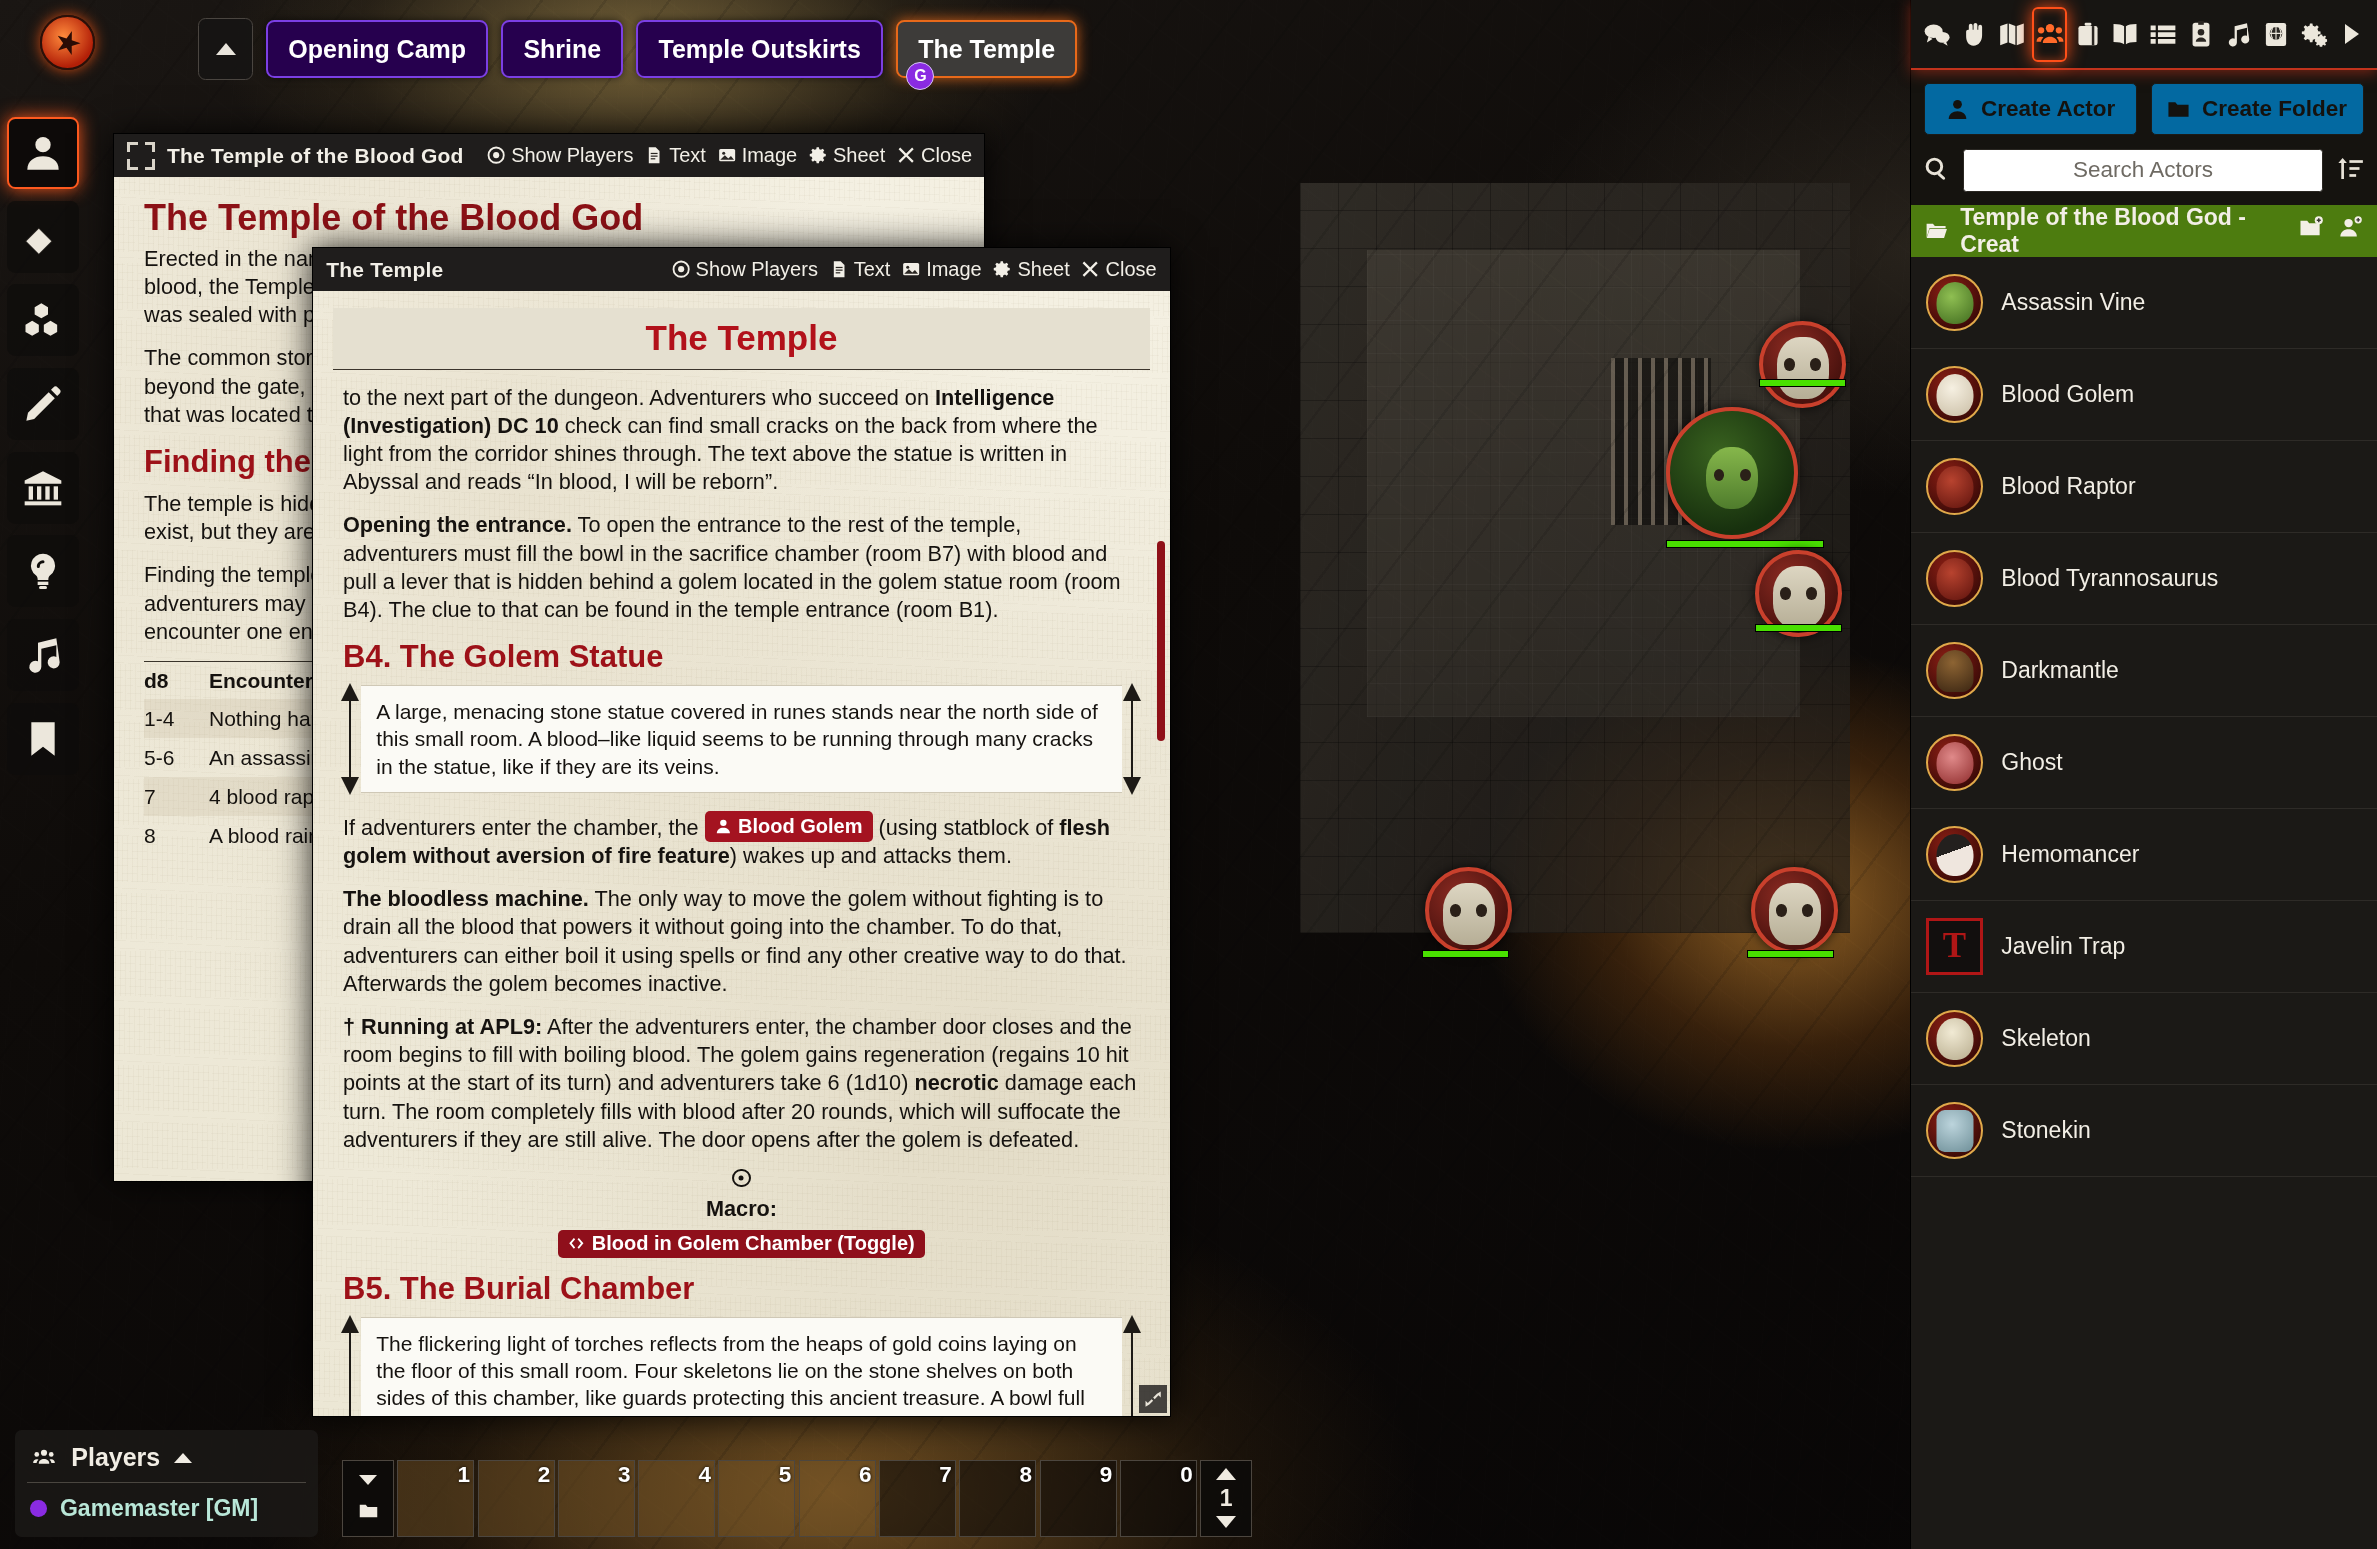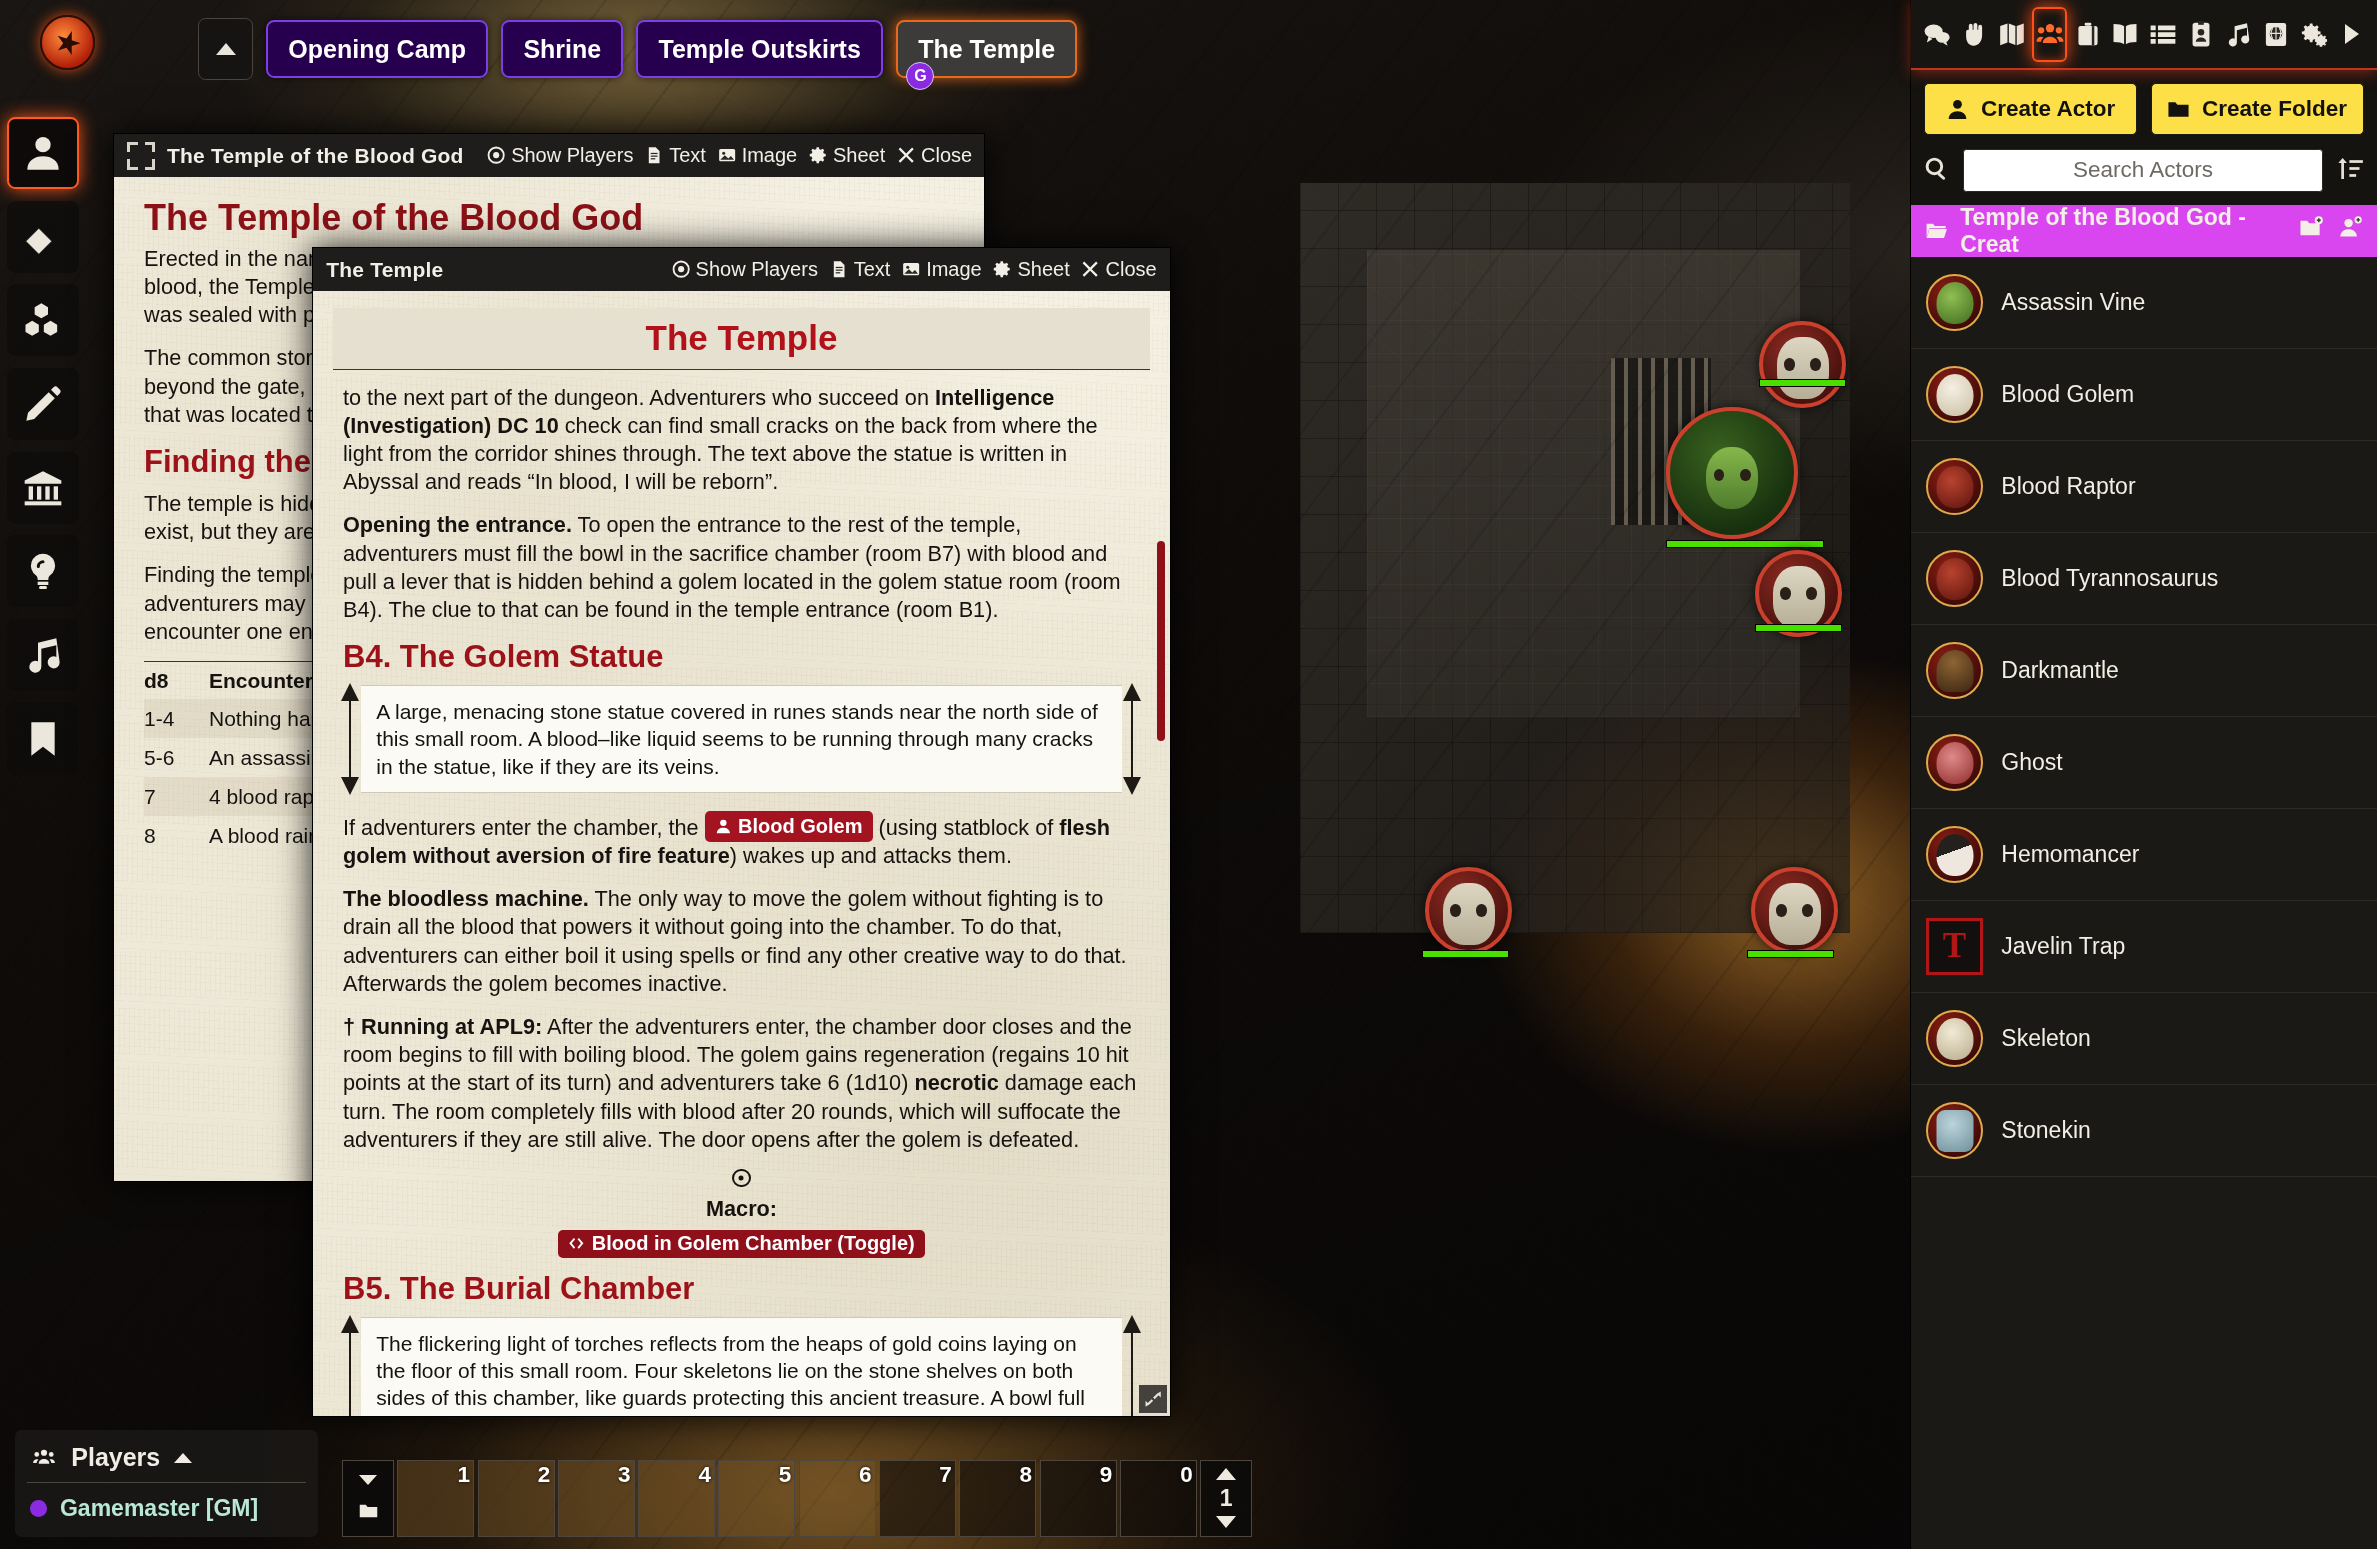--- a/index.html
+++ b/index.html
@@ -262,38 +262,38 @@
   .stab svg { width:30px; height:27px; fill:#ece7dc; }
   .stab.active {
     border:2.5px solid #ff4f18;
     box-shadow:0 0 16.7px rgba(255,79,24,.95), inset 0 0 10px rgba(255,79,24,.5);
   }
   .stab.active svg { fill:#ff6a2a; }
   .stab .arrow-right { width:0;height:0;border-top:10.8px solid transparent;border-bottom:10.8px solid transparent;border-left:14px solid #ece7dc; }
 
   #sidebar-actions { display:flex; gap:13.3px; padding:13.3px 13.3px 8.3px 13.3px; }
   .big-btn {
-    flex:1; height:52px; background:#fde047; color:#14120f;
+    flex:1; height:52px; background:#0369a1; color:#14120f;
     border:0.8px solid #1b1a17; border-radius:5px;
     display:flex; align-items:center; justify-content:center; gap:11.7px;
     font-size:22.5px; font-weight:bold;
   }
   .big-btn svg { width:23px; height:23px; fill:#14120f; }
 
   #sidebar-search { display:flex; align-items:center; gap:13.3px; padding:5px 13.3px 13.3px 13.3px; }
   #sidebar-search .mag svg { width:25px; height:25px; fill:#e8e3d8; }
   .search-field {
     flex:1; height:43px; background:#ffffff; border:0.8px solid #2a2722; border-radius:3.3px;
     display:flex; align-items:center; justify-content:center;
     color:#6e6a63; font-size:22.5px;
   }
   #sidebar-search .sortico svg { width:27px; height:27px; fill:#e8e3d8; }
 
   .folder-header {
-    height:52px; background:#d946ef; display:flex; align-items:center; gap:11.7px;
+    height:52px; background:#4d7c0f; display:flex; align-items:center; gap:11.7px;
     padding:0 13.3px; color:#f3efe6; font-size:23px; font-weight:bold;
   }
   .folder-header .spacer{flex:1;}
   .folder-header svg.f { width:27px; height:21.7px; fill:#f3efe6; }
   .folder-header .add svg { width:27px; height:23px; fill:#f3efe6; }
 
   .actor-list { flex:1; overflow:hidden; background:#1b1916; }
   .actor-row {
     height:92px; display:flex; align-items:center; gap:18.3px; padding:0 15px;
     border-bottom:0.8px solid #2e2b27; color:#f2eee5; font-size:23px;

